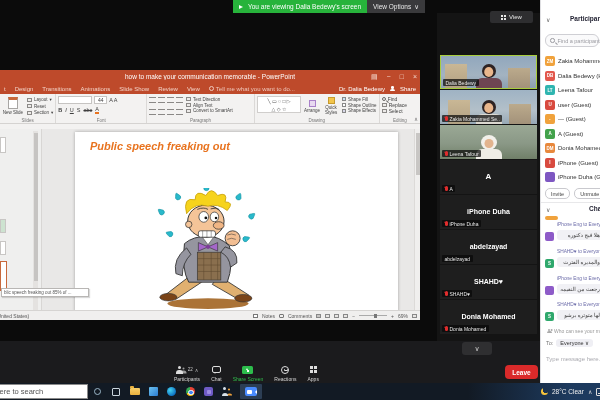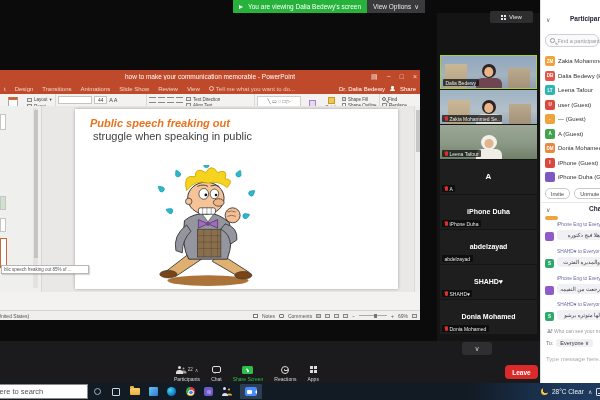--- a/index.html
+++ b/index.html
@@ -45,21 +45,21 @@
   .qs-ico{width:7px;height:7px;background:#F2C54C;border:0.5px solid #C79A2E;}
   .arr-ico{width:7px;height:7px;position:relative;}
   .arr-ico:before{content:"";position:absolute;left:0;top:0;width:4.5px;height:4.5px;background:#CFE5F5;border:0.5px solid #7BA7C8;}
   .arr-ico:after{content:"";position:absolute;right:0;bottom:0;width:4.5px;height:4.5px;background:#E8D9F0;border:0.5px solid #A981C9;}
   .csq{width:4px;height:4px;flex:none;border:0.5px solid #888;}
   .mag{width:4px;height:4px;border:1px solid #6A6866;border-radius:50%;position:relative;flex:none;}
   .mag:after{content:"";position:absolute;left:3.2px;top:3.2px;width:2.6px;height:1px;background:#6A6866;transform:rotate(45deg);}
   .rib-collapse{position:absolute;right:2px;bottom:1px;font-size:5.5px;color:#777;}
 
   
-  .ppt-body{position:absolute;left:0;top:36px;width:420px;height:186px;background:#E9E8E7;overflow:hidden;}
+  .ppt-body{position:absolute;left:0;top:59px;width:420px;height:186px;background:#E9E8E7;overflow:hidden;}
   .thumbs{position:absolute;left:0;top:0;width:42px;height:186px;background:#EFEFEE;border-right:1px solid #D8D6D4;}
   .sliver{position:absolute;left:0;width:6px;background:#fff;border:0.5px solid #C8C6C4;}
   .sliver.sel{width:7px;border:1px solid #C8693C;}
   .thumb-scroll{position:absolute;left:33px;top:2px;width:5px;height:180px;background:#E4E2E0;}
   .thumb-scroll i{position:absolute;left:0.5px;top:2px;width:4px;height:148px;background:#C6C4C2;}
   .tooltip{position:absolute;left:1px;top:159px;width:88px;height:9px;background:#fff;border:0.5px solid #B8B6B4;font-size:4.5px;line-height:8px;color:#555;padding:0 2px;white-space:nowrap;overflow:hidden;z-index:6;box-shadow:1px 1px 1px rgba(0,0,0,.15);}
   .slide{position:absolute;left:75px;top:3px;width:323px;height:180px;background:#fff;box-shadow:0 0 3px rgba(0,0,0,.3);}
   .slide-text{position:absolute;left:15px;top:8px;font-size:11px;line-height:12.5px;color:#3F3F3F;}
   .sl-accent{color:#E8731F;font-weight:bold;font-style:italic;}
   .canvas-scroll{position:absolute;right:0;top:0;width:6px;height:186px;background:#F0EFEE;border-left:1px solid #DCDAD8;}
@@ -370,21 +370,20 @@
         <div class="sliver sel" style="top:132px;height:30px;"></div>
         <div class="thumb-scroll">
             <i></i>
           </div>
       </div>
       <div class="tooltip">blic speech freaking out 85% of ...</div>
 
       <div class="slide">
         <div class="slide-text">
           <div><span class="sl-accent">Public speech freaking out</span></div>
-          <div style="padding-left:3px;">struggle when speaking in public</div>
         </div>
 
         <svg class="cartoon" width="150" height="122" viewBox="0 0 140 114">
           <ellipse cx="70" cy="108" rx="38" ry="5" fill="#9C5A14" opacity="0.85"></ellipse>
           <path d="M56 80 L30 100 L40 104 L64 88 Z" fill="#E0B070" stroke="#333" stroke-width="0.8"></path>
           <path d="M80 82 L108 100 L100 105 L74 90 Z" fill="#E0B070" stroke="#333" stroke-width="0.8"></path>
           <ellipse cx="33" cy="102" rx="8" ry="3.5" fill="#7A4418" stroke="#333" stroke-width="0.6"></ellipse>
           <ellipse cx="103" cy="103" rx="8" ry="3.5" fill="#7A4418" stroke="#333" stroke-width="0.6"></ellipse>
           <path d="M48 52 Q45 76 52 88 L88 88 Q94 72 90 54 Q80 45 70 45 Q56 45 48 52 Z" fill="#95959F" stroke="#333" stroke-width="0.9"></path>
           <rect x="60" y="60" width="22" height="26" fill="#8A6F4E" stroke="#333" stroke-width="0.6"></rect>

